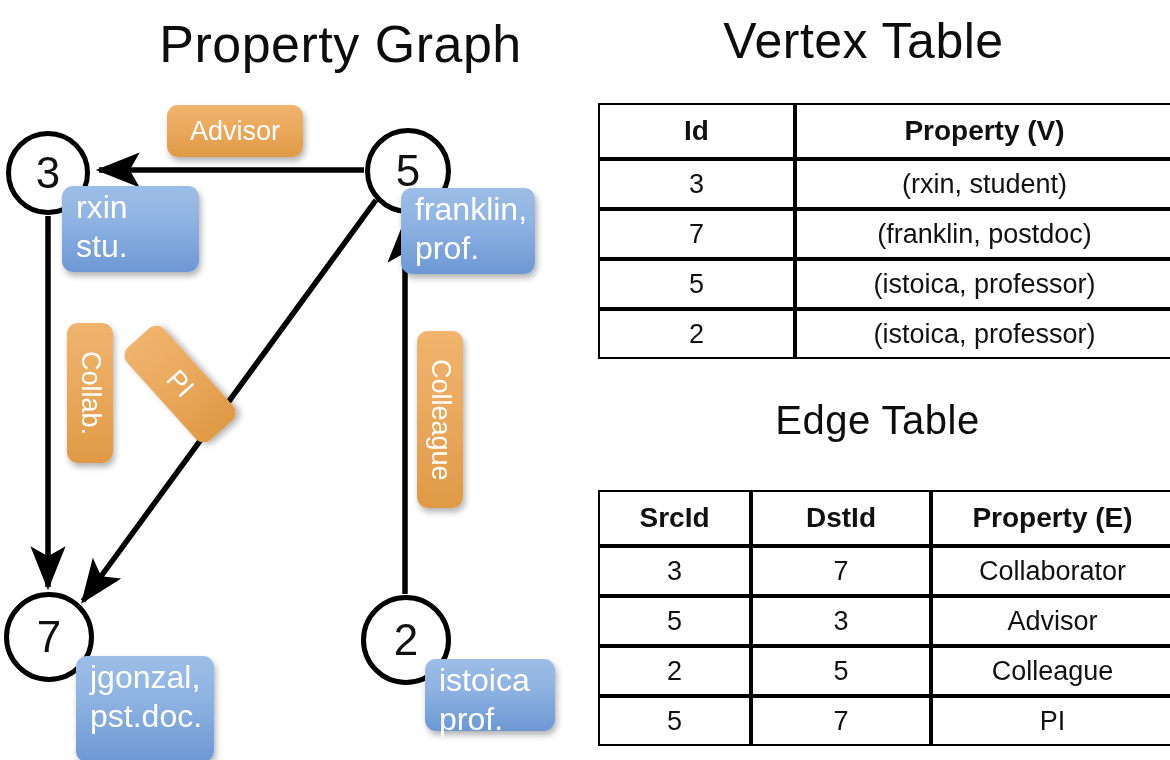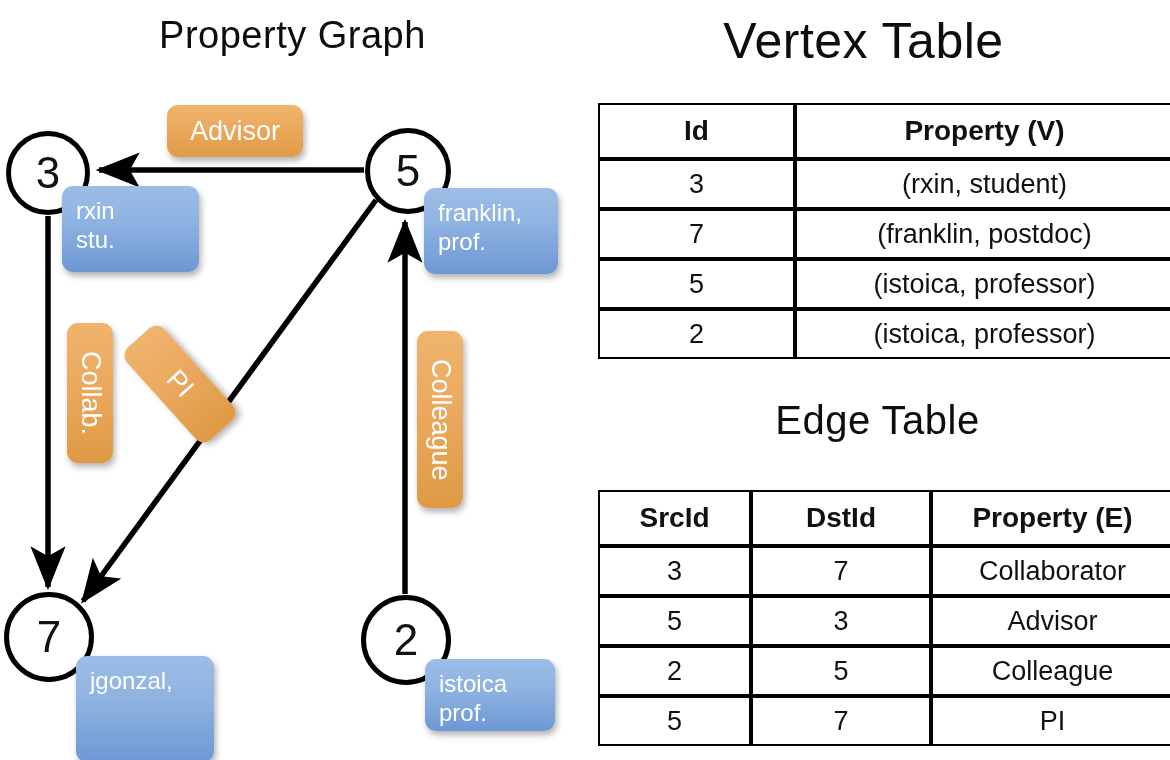--- a/index.html
+++ b/index.html
@@ -15,21 +15,21 @@
   
   .panel-title{
     position:absolute;
     font-family:"Liberation Sans", sans-serif;
     font-weight:300;
     color:#0d0d0d;
     letter-spacing:0.5px;
     white-space:nowrap;
     text-align:center;
   }
-  #title-property-graph{left:0;top:14px;width:585px;font-size:38px;}
+  #title-property-graph{left:0;top:14px;width:585px;font-size:52px;padding-left:48px;}
   #title-vertex-table{left:571px;top:12px;width:585px;font-size:50px;}
   #title-edge-table{left:585px;top:398px;width:585px;font-size:40px;}
 
   
   #graph-svg{position:absolute;left:0;top:0;width:585px;height:760px;}
 
   
   .node-circle{
     position:absolute;
     border:5px solid #000;
@@ -42,23 +42,23 @@
     line-height:1;
   }
 
   
   .prop-box{
     position:absolute;
     border-radius:11px;
     background:linear-gradient(180deg,#9cbde6 0%,#8fb3e2 40%,#6d98d4 100%);
     box-shadow:2px 4px 6px rgba(0,0,0,0.30);
     color:#ffffff;
-    font-size:24px;
+    font-size:32px;
     line-height:1.22;
-    padding:10px 0 0 14px;
+    padding:2px 0 0 14px;
     box-sizing:border-box;
     font-family:"Liberation Sans", sans-serif;
     font-weight:300;
   }
   .prop-box span{display:block;}
 
   
   .edge-label{
     position:absolute;
     border-radius:11px;
@@ -132,26 +132,27 @@
     <span>7</span>
   </div>
   <div class="node-circle" style="left:361px;top:595px;width:90px;height:90px;">
     <span>2</span>
   </div>
 
   <div class="prop-box" style="left:62px;top:186px;width:137px;height:86px;">
     <span>rxin</span>
     <span>stu.</span>
   </div>
-  <div class="prop-box" style="left:424px;top:188px;width:134px;height:86px;">
+  <div class="prop-box" style="left:401px;top:188px;width:134px;height:86px;">
     <span>franklin,</span>
     <span>prof.</span>
   </div>
   <div class="prop-box" style="left:76px;top:656px;width:138px;height:106px;">
     <span>jgonzal,</span>
+    <span>pst.doc.</span>
   </div>
   <div class="prop-box" style="left:425px;top:659px;width:130px;height:72px;">
     <span>istoica</span>
     <span>prof.</span>
   </div>
 
   <div class="edge-label" style="left:167px;top:105px;width:136px;height:52px;font-size:27px;">Advisor</div>
 
   <div class="edge-label vert" style="left:67px;top:323px;width:46px;height:140px;font-size:27px;">Collab.</div>
 

